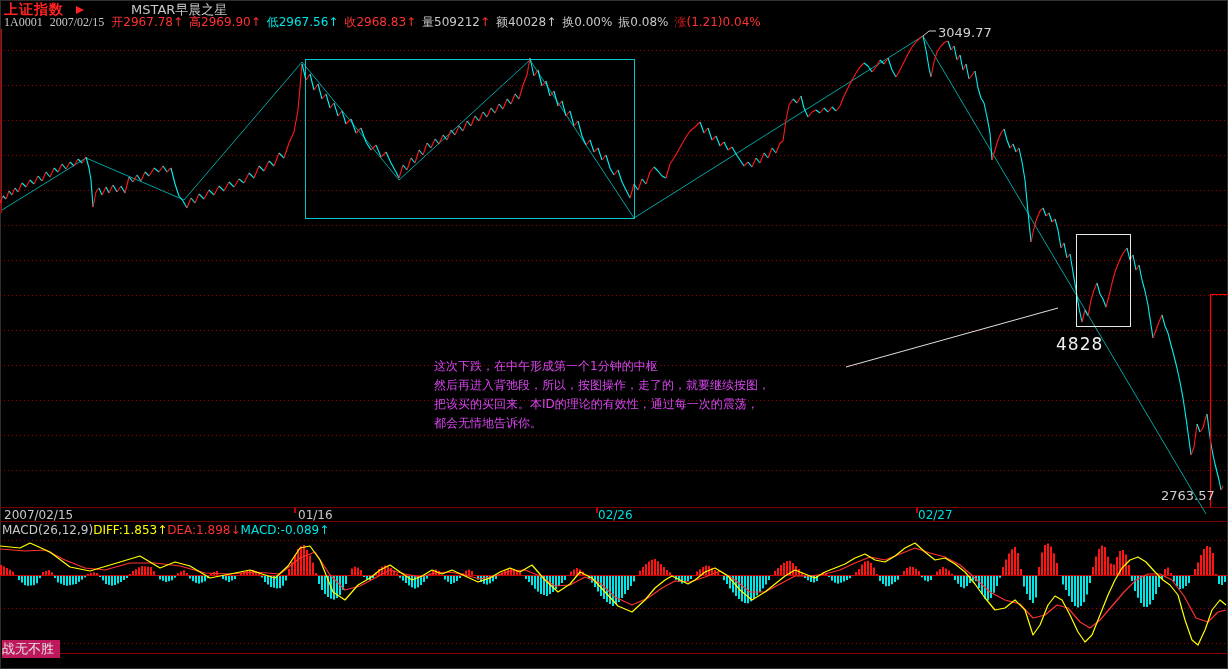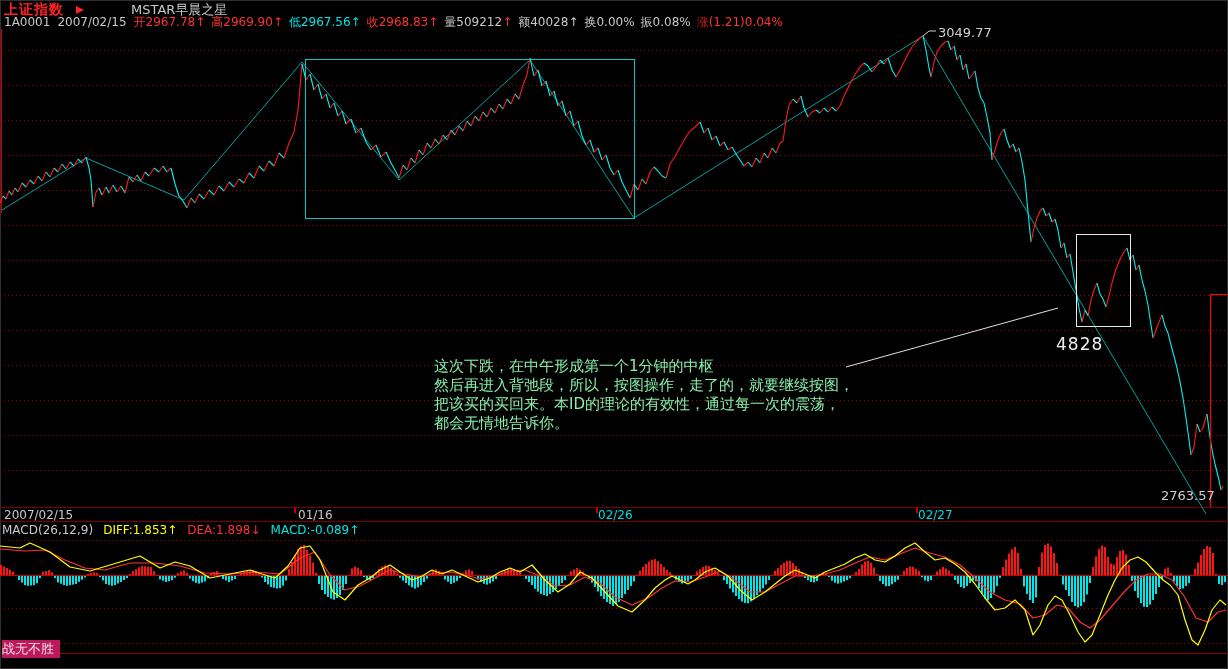--- a/index.html
+++ b/index.html
@@ -8,33 +8,33 @@
           box-shadow:inset 0 0 0 1px rgba(160,160,160,.3);}
   #chart-svg{position:absolute;left:0;top:0;}
   .abs{position:absolute;white-space:nowrap;}
   
   #topbar1{left:4px;top:1px;height:14px;font-size:13px;}
   #index-name{color:#ff2222;font-weight:bold;font-size:14px;letter-spacing:1px;}
   #flag{display:inline-block;width:0;height:0;border-left:8px solid #ff2222;
         border-top:4px solid transparent;border-bottom:4px solid transparent;margin:0 7px 0 12px;}
   #win-title{color:#c8c8c8;margin-left:40px;}
   #topbar2{left:4px;top:14px;font-size:12px;color:#c8c8c8;}
-  #topbar2 .tok{margin-right:7px;}
+  #topbar2 .tok{margin-right:7px;font-family:Liberation Serif, serif;}
   .qf{margin-right:6px;text-align:right;}
   
   #lbl-peak{left:938px;top:25px;color:#d0d0d0;font-size:13px;}
   #lbl-pivot{left:1056px;top:334px;color:#f0f0f0;font-size:17px;letter-spacing:1px;}
   #lbl-low{left:1161px;top:488px;color:#d0d0d0;font-size:13px;}
-  #annotation{left:434px;top:357px;color:#86efac;font-size:15px;line-height:19px;}
+  #annotation{left:434px;top:357px;color:#d946ef;font-size:12px;line-height:19px;}
   
   #xaxis{left:0;top:508px;width:1228px;height:13px;font-size:12px;}
   .xlbl{position:absolute;top:0;}
   
   #macdbar{left:2px;top:523px;font-size:12px;color:#c8c8c8;}
-  #macdbar .mi{margin-left:10px;}
+  #macdbar .mi{margin-left:0;}
   
   #footer{left:2px;top:640px;font-size:13px;color:#e2e2e2;background:#be185d;padding-right:6px;}
 </style>
 </head>
 <body>
 
 <div id="screen">
 
   <svg id="chart-svg" width="1228" height="669">
       <line x1="0" y1="50.5" x2="1228" y2="50.5" stroke="#a00000" stroke-width="1" stroke-dasharray="1,3" shape-rendering="crispEdges"></line>

